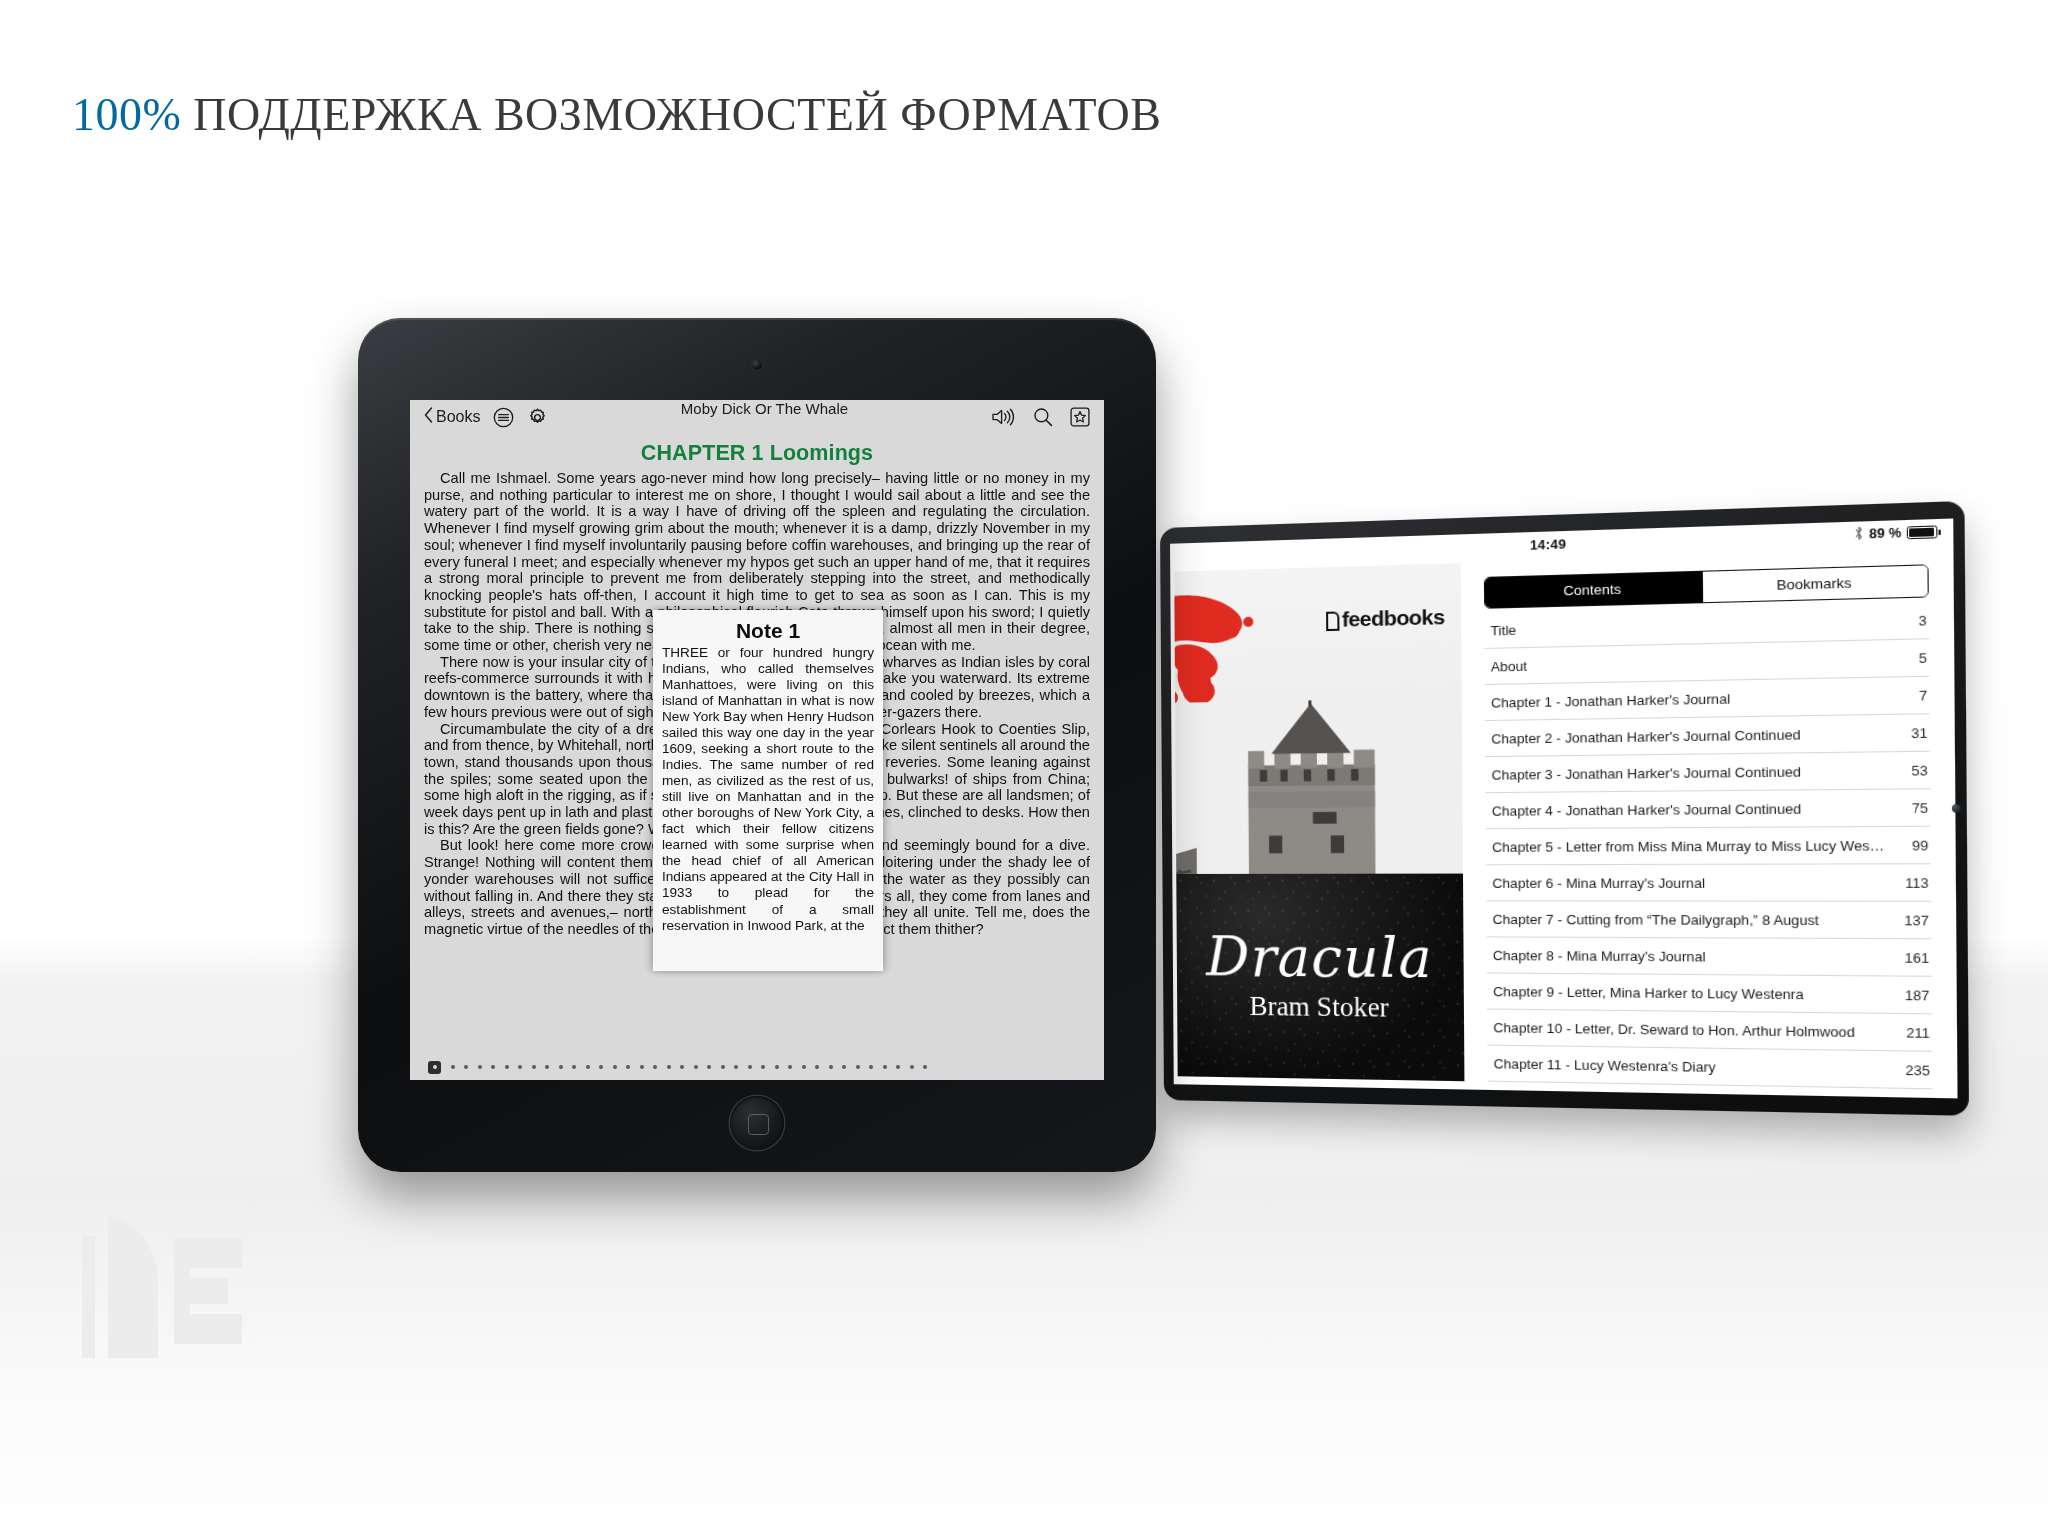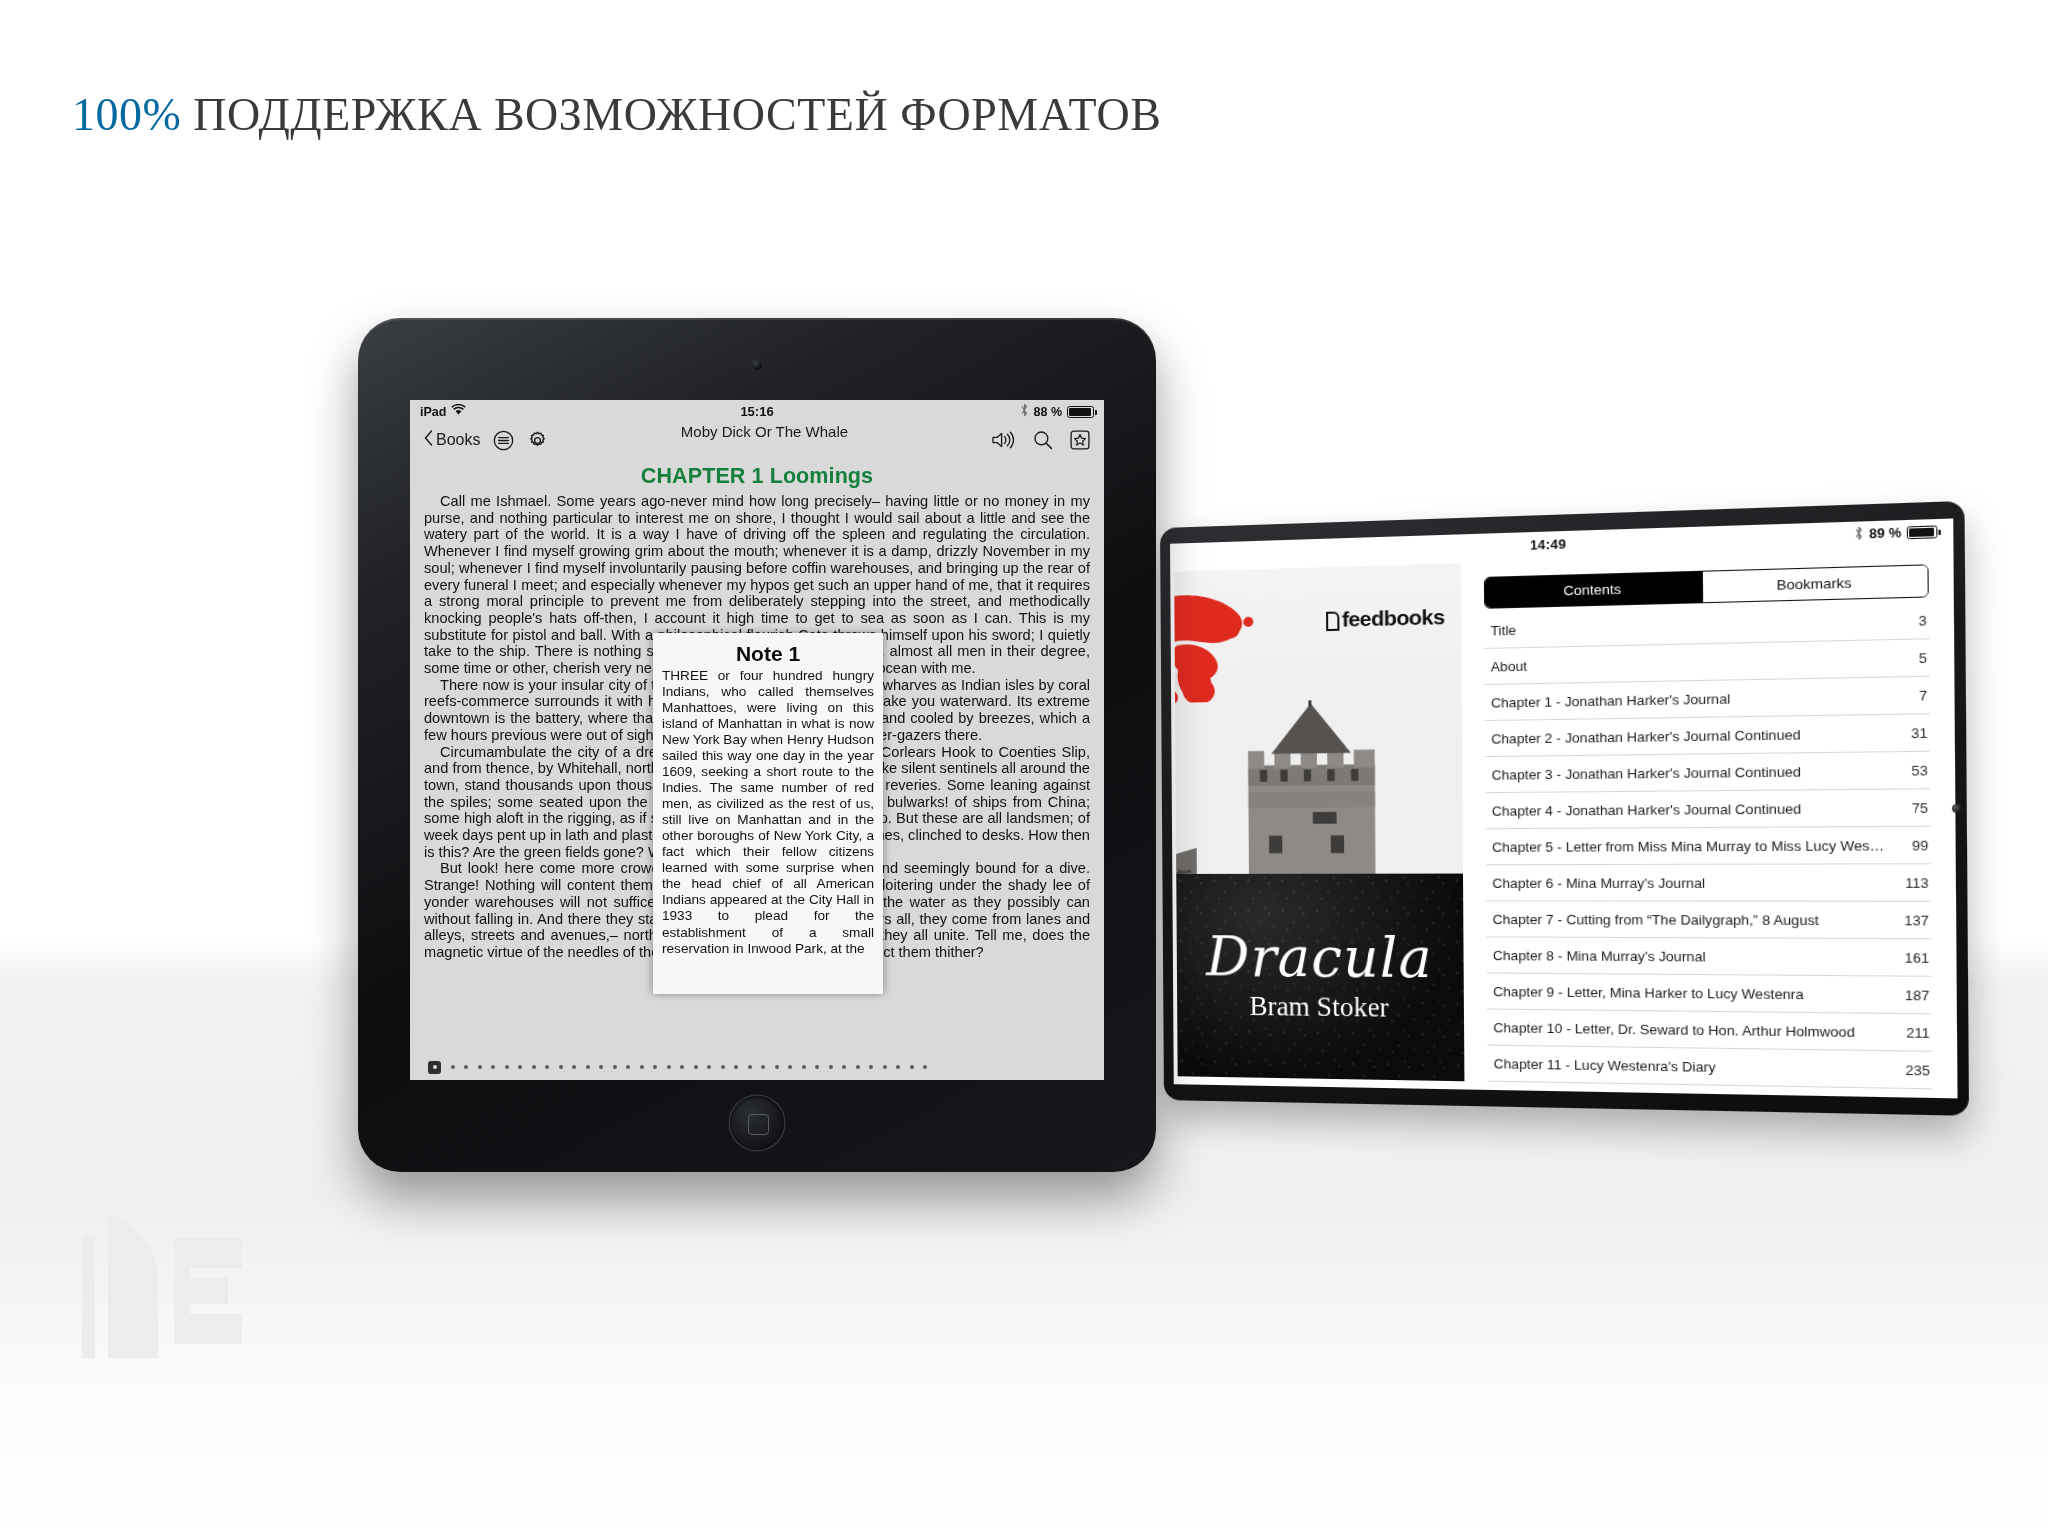--- a/index.html
+++ b/index.html
@@ -452,42 +452,20 @@
     </div>
   </div>
 </div>
 
 <div class="ipad-left">
   <div class="camera"></div>
   <div class="home"></div>
 
   <div class="screen-left">
 
-    <div class="statusbar-l">
-      <span>iPad</span>
-      <span class="wifi-icon">
-        <svg width="15" height="12" viewBox="0 0 15 12">
-          <path d="M7.5 10.4 L4.6 7.2 A4.3 4.3 0 0 1 10.4 7.2 Z" fill="#111"></path>
-          <path d="M2.6 5.4 A7.4 7.4 0 0 1 12.4 5.4" fill="none" stroke="#111" stroke-width="1.5"></path>
-          <path d="M0.8 3.1 A10.2 10.2 0 0 1 14.2 3.1" fill="none" stroke="#111" stroke-width="1.5"></path>
-        </svg>
-      </span>
-      <div class="clock">15:16</div>
-      <div class="right-cluster">
-        <span>
-          <svg width="9" height="14" viewBox="0 0 9 14">
-              <path d="M2 3.2 L6.6 10.6 L4.5 12.6 L4.5 1.4 L6.6 3.4 L2 10.8" fill="none" stroke="#6d6d6d" stroke-width="1.1" stroke-linejoin="round"></path>
-            </svg>
-        </span>
-        <span>88 %</span>
-        <span class="batt-body">
-          <span class="batt-fill" style="width:88%"></span>
-        </span>
-      </div>
-    </div>
 
     <div class="toolbar-l">
       <div class="tb-left">
         <div class="tb-books">
           <span>
             <svg width="9" height="16" viewBox="0 0 9 16">
                 <path d="M7.5 1 L1.5 8 L7.5 15" fill="none" stroke="#1a1a1a" stroke-width="1.4" stroke-linecap="round" stroke-linejoin="round"></path>
               </svg>
           </span>
           <span>Books</span>

